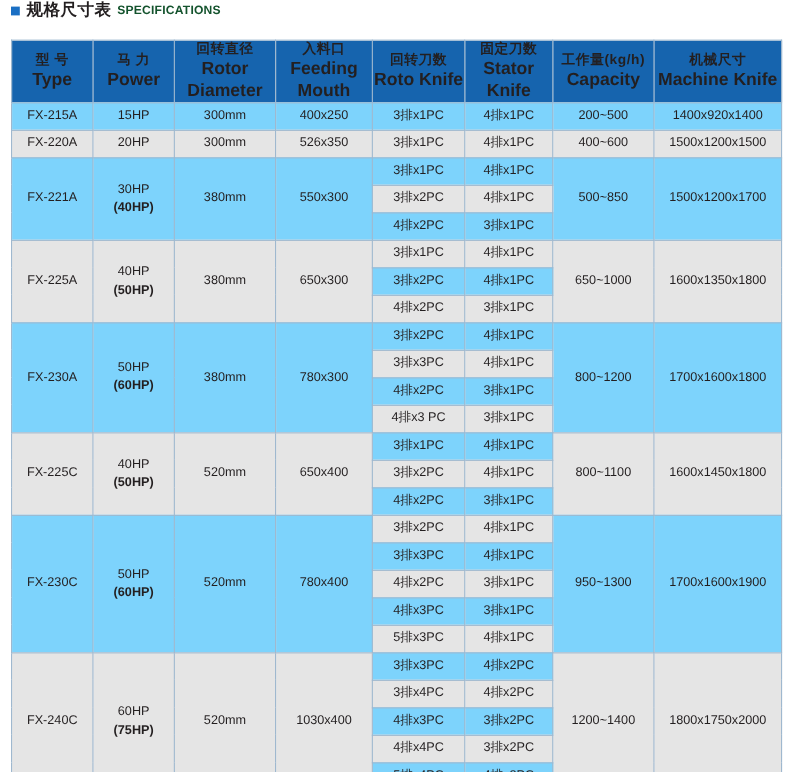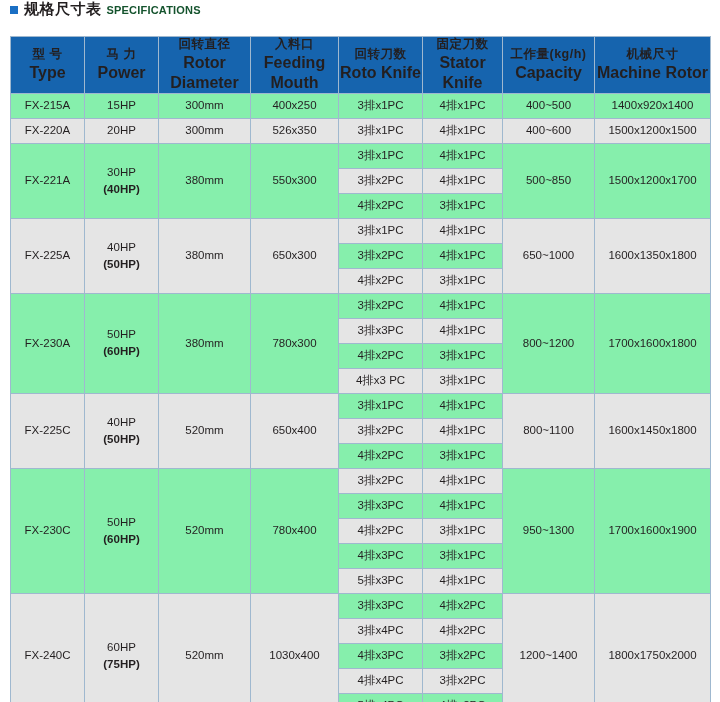--- a/index.html
+++ b/index.html
@@ -76,21 +76,21 @@
     font-size: 12.5px;
     font-weight: bold;
     letter-spacing: 0.5px;
   }
   thead th .en {
     display: block;
     font-size: 16px;
     font-weight: bold;
     letter-spacing: 0;
   }
-  tbody td.c-white { background: #86efac; }
+  tbody td.c-white { background: #7dd3fc; }
   tbody td.c-blue  { background: #e5e5e5; }
   tbody td {
     height: 24px;
     line-height: 1.3;
   }
   td .stack-top { display: block; margin-bottom: 2px; }
   td .stack-bot { display: block; font-weight: bold; }
   
   col.c1 { width: 74px; }
   col.c2 { width: 74px; }
@@ -148,33 +148,33 @@
         <th>
           <span class="cn">固定刀数</span>
           <span class="en">Stator Knife</span>
         </th>
         <th>
           <span class="cn">工作量(kg/h)</span>
           <span class="en">Capacity</span>
         </th>
         <th>
           <span class="cn">机械尺寸</span>
-          <span class="en">Machine Rotor</span>
+          <span class="en">Machine Knife</span>
         </th>
       </tr>
     </thead>
     <tbody id="table-body">
         <tr>
           <td class="c-white">FX-215A</td>
           <td class="c-white">15HP</td>
           <td class="c-white">300mm</td>
           <td class="c-white">400x250</td>
           <td class="c-white">3排x1PC</td>
           <td class="c-white">4排x1PC</td>
-          <td class="c-white">400~500</td>
+          <td class="c-white">200~500</td>
           <td class="c-white">1400x920x1400</td>
         </tr>
         <tr>
           <td class="c-blue">FX-220A</td>
           <td class="c-blue">20HP</td>
           <td class="c-blue">300mm</td>
           <td class="c-blue">526x350</td>
           <td class="c-blue">3排x1PC</td>
           <td class="c-blue">4排x1PC</td>
           <td class="c-blue">400~600</td>

